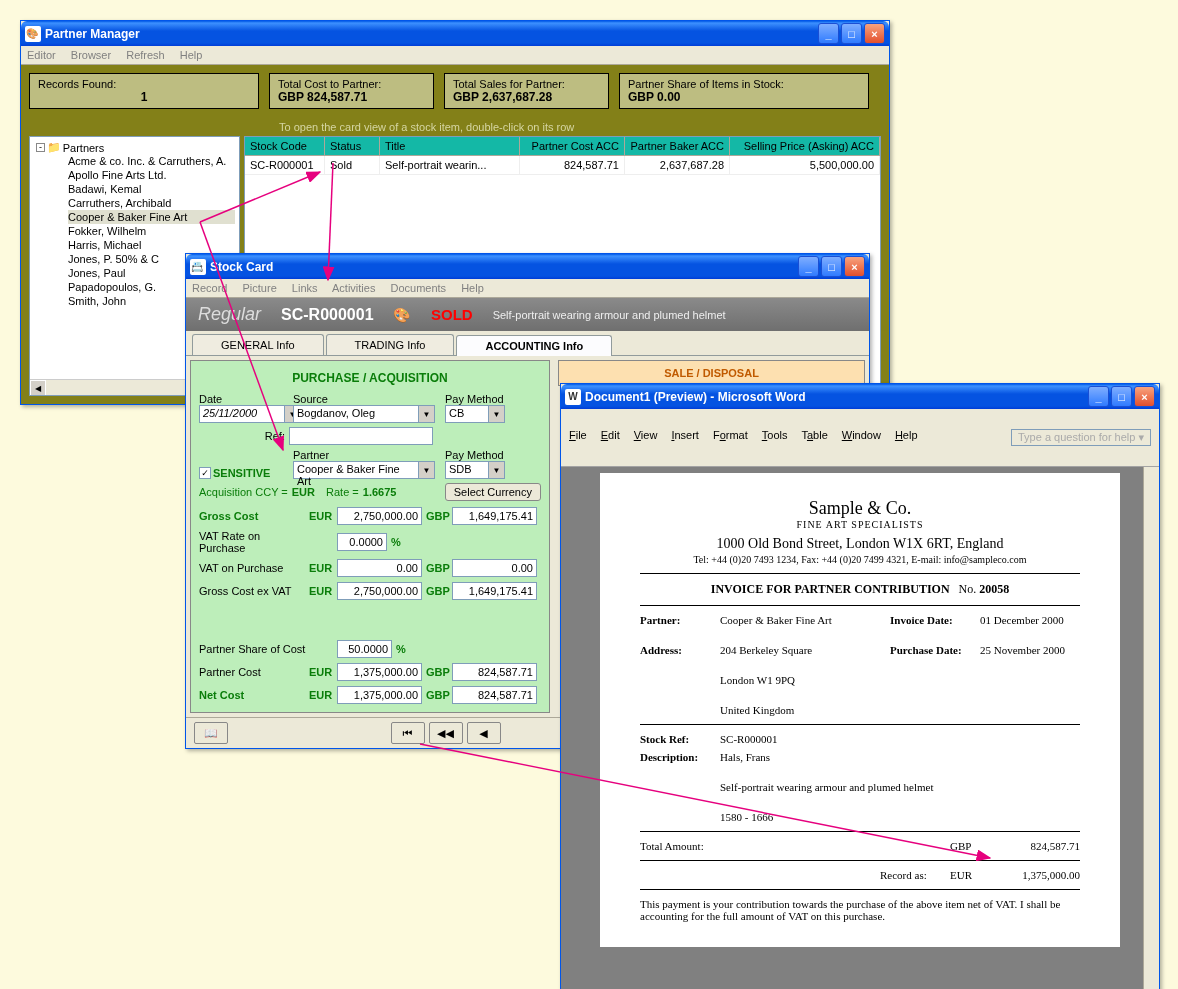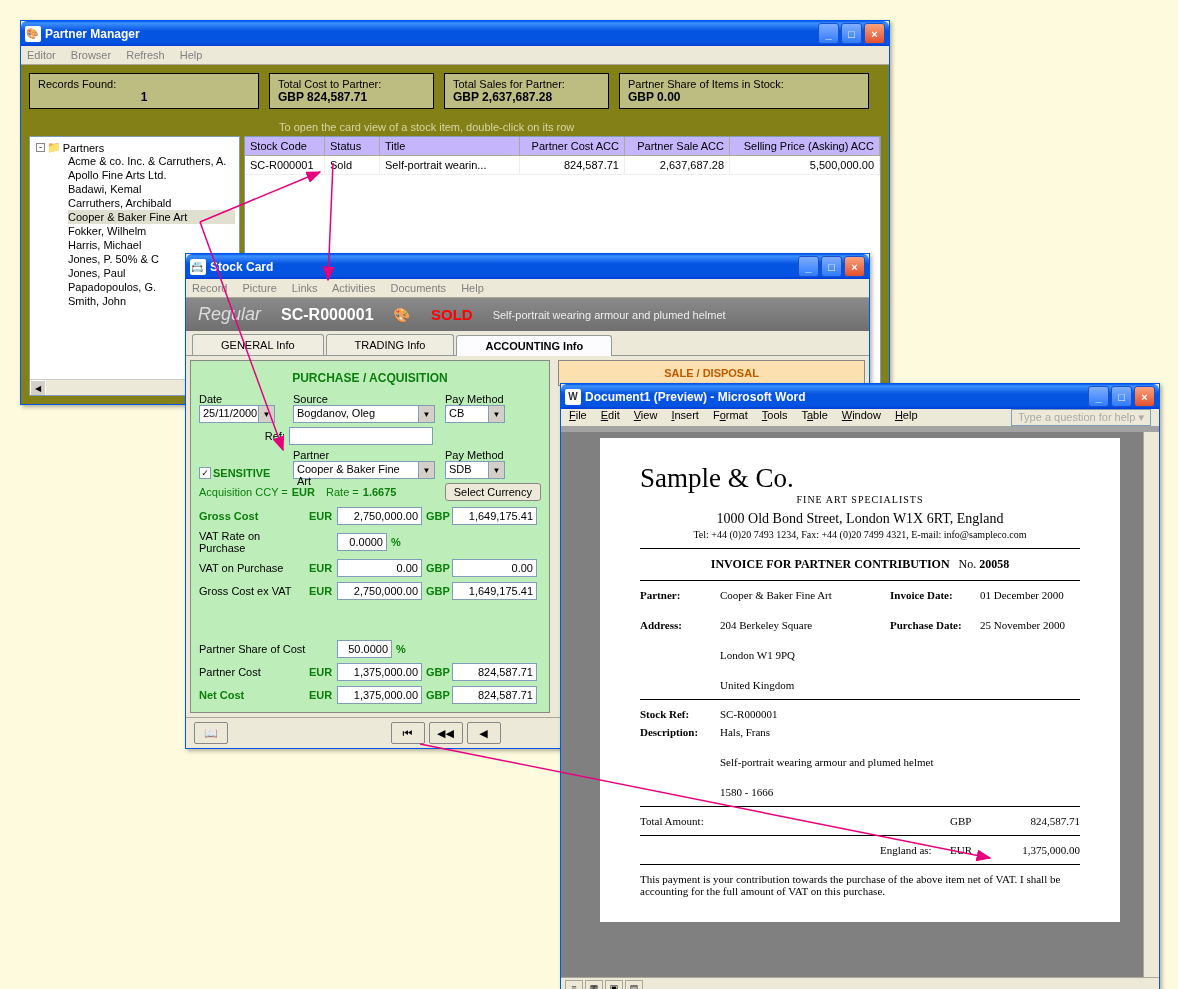--- a/index.html
+++ b/index.html
@@ -25,21 +25,21 @@
 .tree-root{padding-left:2px;}
 .tree-root .rootline{display:flex;align-items:center;gap:2px;}
 .tree-root .minus{width:9px;height:9px;border:1px solid #888;font-size:9px;line-height:7px;text-align:center;background:#fff;}
 .tree-items{padding-left:32px;}
 .tree-items div{padding:1px 0;cursor:pointer;}
 .tree-items .sel{background:#e0e0d0;}
 .tree-scroll{position:absolute;bottom:0;left:0;right:0;height:16px;background:#ece9d8;border-top:1px solid #ccc;display:flex;}
 .tree-scroll .sarrow{width:16px;height:16px;background:#d4d0c8;border:1px solid #fff;display:flex;align-items:center;justify-content:center;font-size:8px;}
 .tree-scroll .strack{flex:1;}
 .grid-panel{flex:1;background:#fff;border:1px solid #7f9db9;}
-.grid-head{display:flex;background:#c4b5fd;border-bottom:1px solid #aca899;}
+.grid-head{display:flex;background:#14b8a6;border-bottom:1px solid #aca899;}
 .grid-head div{padding:3px 5px;border-right:1px solid #aca899;font-size:11px;}
 .grid-row{display:flex;border-bottom:1px solid #eee;}
 .grid-row div{padding:3px 5px;font-size:11px;border-right:1px solid #eee;}
 .c1{width:80px;}.c2{width:55px;}.c3{width:140px;}.c4{width:105px;text-align:right;}.c5{width:105px;text-align:right;}.c6{width:150px;text-align:right;}
 .sc-header{background:linear-gradient(to bottom,#8a8a8a,#6f6f6f);color:#fff;padding:6px 12px;display:flex;align-items:center;gap:20px;font-size:14px;}
 .sc-header .ital{font-style:italic;font-size:18px;color:#ddd;}
 .sc-header .code{font-weight:bold;font-size:16px;}
 .sc-header .sold{color:#f00;font-weight:bold;font-size:15px;}
 .sc-header .desc{font-size:11px;color:#eee;}
 .tabs{display:flex;background:#ece9d8;padding:3px 6px 0 6px;border-bottom:1px solid #919b9c;}
@@ -59,27 +59,27 @@
 .btn{background:#ece9d8;border:1px solid #888;border-radius:3px;padding:2px 8px;font-size:11px;cursor:pointer;}
 .num-r{text-align:right;}
 .gbp-lbl{color:#0a7d0a;font-weight:bold;padding:0 4px;}
 .costs-grid{display:grid;grid-template-columns:110px 28px 85px 30px 85px;row-gap:5px;align-items:center;font-size:11px;}
 .orange-panel{flex:1;margin:4px;}
 .orange-head{text-align:center;font-weight:bold;color:#c05a00;background:#fde0b0;border:1px solid #888;padding:6px;}
 .navbar{background:#ece9d8;border-top:1px solid #aca899;padding:4px 8px;display:flex;gap:4px;align-items:center;}
 .navbtn{width:34px;height:22px;background:#ece9d8;border:1px solid #888;border-radius:2px;display:flex;align-items:center;justify-content:center;cursor:pointer;}
 
 
-.word-menubar{background:#ece9d8;padding:0 8px;display:flex;gap:14px;font-size:11px;border-bottom:6px solid #a3a3a3;}
+.word-menubar{background:#ece9d8;padding:20px 8px;display:flex;gap:14px;font-size:11px;border-bottom:1px solid #a3a3a3;}
 .word-menubar span{cursor:pointer;}
 .word-menubar u{text-decoration:underline;}
 .word-menubar .askbox{margin-left:auto;border:1px solid #7f9db9;padding:1px 6px;color:#aaa;width:140px;}
 .word-doc-area{background:#808080;padding:6px;height:545px;position:relative;}
 .word-page{background:#fff;margin:0 auto;width:520px;padding:25px 40px;font-family:'Times New Roman',serif;font-size:12px;color:#000;}
-.word-co{font-size:27px;font-family:'Times New Roman',serif;}
+.word-co{text-align:center;font-size:18px;font-family:'Times New Roman',serif;}
 .word-sub{text-align:center;font-size:10px;letter-spacing:1px;}
 .word-addr{text-align:center;font-size:14px;margin-top:6px;}
 .word-contact{text-align:center;font-size:10px;margin-top:2px;}
 .hr{border-top:1px solid #000;margin:8px 0;}
 .inv-title{text-align:center;font-weight:bold;font-size:12px;}
 .inv-grid{display:grid;grid-template-columns:80px 170px 90px auto;font-size:11px;row-gap:18px;margin-top:8px;}
 .inv-grid .b{font-weight:bold;}
 .view-btns{background:#ece9d8;border-top:1px solid #aca899;padding:2px 4px;display:flex;gap:2px;}
 .view-btns .vbtn{width:18px;height:16px;border:1px solid #aca899;background:#ece9d8;font-size:9px;display:flex;align-items:center;justify-content:center;}
 .vert-scroll{position:absolute;right:0;top:0;bottom:0;width:16px;background:#ece9d8;border-left:1px solid #aca899;}
@@ -155,21 +155,21 @@
           <div class="strack"></div>
           <div class="sarrow">▶</div>
         </div>
       </div>
       <div class="grid-panel" style="height:260px;">
         <div class="grid-head">
           <div class="c1">Stock Code</div>
           <div class="c2">Status</div>
           <div class="c3">Title</div>
           <div class="c4">Partner Cost ACC</div>
-          <div class="c5">Partner Sale ACC</div>
+          <div class="c5">Partner Baker ACC</div>
           <div class="c6">Selling Price (Asking) ACC</div>
         </div>
         <div class="grid-row">
           <div class="c1">SC-R000001</div>
           <div class="c2">Sold</div>
           <div class="c3">Self-portrait wearin...</div>
           <div class="c4">824,587.71</div>
           <div class="c5">2,637,687.28</div>
           <div class="c6">5,500,000.00</div>
         </div>
@@ -209,21 +209,21 @@
     <div class="tab">TRADING Info</div>
     <div class="tab active">ACCOUNTING Info</div>
   </div>
   <div class="sc-content">
     <div class="green-panel">
       <div class="section-title">PURCHASE / ACQUISITION</div>
       <div class="frow">
         <div style="width:90px;">
           <label>Date</label><br>
           <span class="dd">
-              <span class="box" style="width:60px;">25/11/2000</span>
+              <span class="box" style="width:86px;font-style:italic;">25/11/2000</span>
               <span class="arrow">▼</span>
             </span>
         </div>
         <div style="width:148px;">
           <label>Source</label><br>
           <span class="dd">
               <span class="box" style="width:126px;">Bogdanov, Oleg</span>
               <span class="arrow">▼</span>
             </span>
         </div>
@@ -406,21 +406,21 @@
       </div>
       <div class="hr"></div>
       <div style="display:flex;font-size:11px;">
         <div class="b" style="flex:1;">Total Amount:</div>
         <div class="b" style="width:50px;">GBP</div>
         <div class="b" style="width:80px;text-align:right;">824,587.71</div>
       </div>
       <div class="hr"></div>
       <div style="display:flex;font-size:11px;">
         <div style="flex:1;"></div>
-        <div class="b" style="width:70px;">England as:</div>
+        <div class="b" style="width:70px;">Record as:</div>
         <div class="b" style="width:50px;">EUR</div>
         <div class="b" style="width:80px;text-align:right;">1,375,000.00</div>
       </div>
       <div class="hr"></div>
       <div style="font-size:11px;">This payment is your contribution towards the purchase of the above item net of VAT.  I shall be accounting for the full amount of VAT on this purchase.</div>
     </div>
   </div>
   <div class="view-btns">
     <div class="vbtn">≡</div>
     <div class="vbtn">▦</div>

